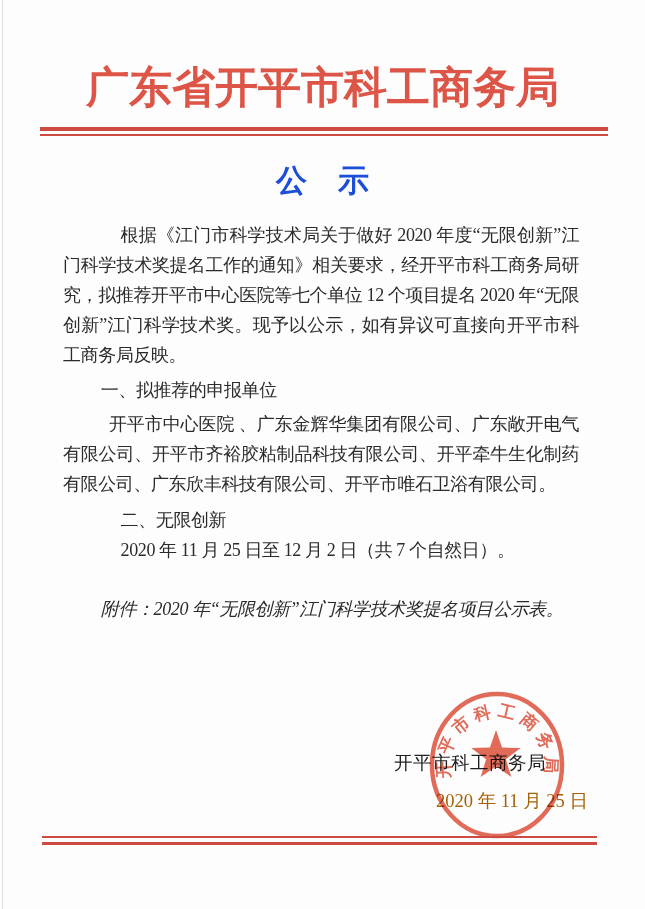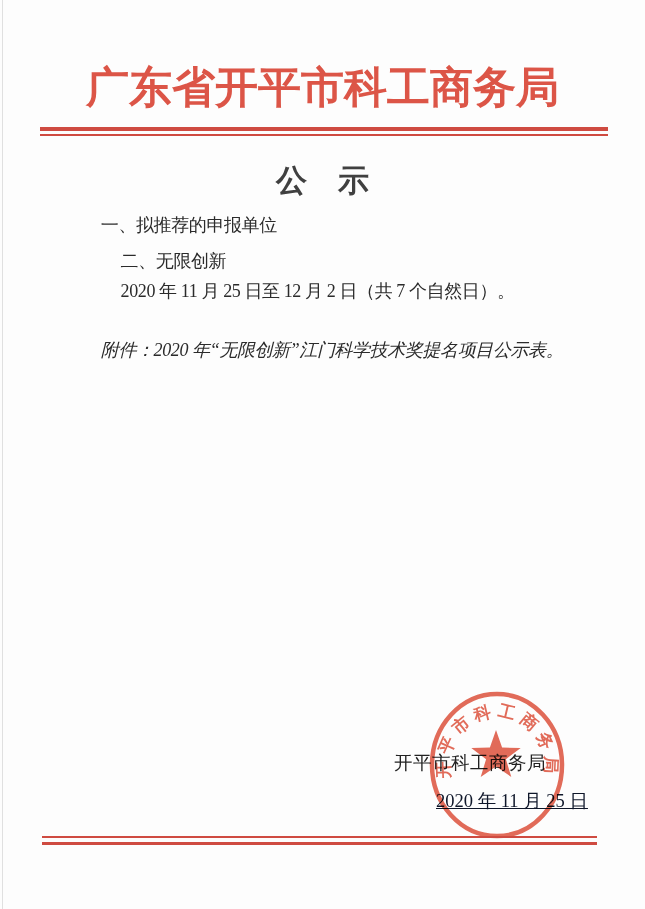--- a/index.html
+++ b/index.html
@@ -25,21 +25,21 @@
   }
   .header-rule{
     position:absolute;left:40px;top:127px;width:568px;height:3px;
     border-top:4px solid #cf4b41;
     border-bottom:2px solid #cf4b41;
   }
   .doc-title{
     position:absolute;left:0;top:161px;width:645px;margin:0;
     text-align:center;
     font-size:31px;line-height:40px;font-weight:bold;
-    color:#404040;
+    color:#1d4ed8;
     font-family:"Liberation Sans", sans-serif;
   }
   .doc-body{
     position:absolute;left:63px;top:205px;width:516px;
     font-size:18px;line-height:30px;
     letter-spacing:-0.4px;
     text-align:justify;
   }
   .doc-body p{margin:0;}
   .indent-2{text-indent:2.1em;}
@@ -50,21 +50,21 @@
   .para-b1{margin-top:4px !important;}
   .para-h2{margin-top:6px !important;}
   .attachment{margin-top:29px !important;font-style:italic;}
   .signature{
     position:absolute;left:394px;top:751px;
     font-size:18.5px;line-height:24px;color:#222;
     letter-spacing:0.5px;
   }
   .sign-date{
     position:absolute;left:436px;top:789px;
-    font-size:18.5px;line-height:24px;color:#0f172a;text-decoration:underline;
+    font-size:18.5px;line-height:24px;color:#a16207;
   }
   .seal{
     position:absolute;left:410px;top:680px;width:170px;height:170px;
     mix-blend-mode:multiply;
   }
   .footer-rule{
     position:absolute;left:42px;top:836px;width:555px;height:4px;
     border-top:2px solid #cf4b41;
     border-bottom:3px solid #cf4b41;
   }
@@ -76,23 +76,25 @@
 
   <div class="scan-edge"></div>
 
   <h1 class="letterhead">广东省开平市科工商务局</h1>
 
   <div class="header-rule"></div>
 
   <h2 class="doc-title">公　示</h2>
 
   <div class="doc-body">
+    <p class="indent-3 para-intro">根据《江门市科学技术局关于做好 2020 年度“无限创新”江门科学技术奖提名工作的通知》相关要求，经开平市科工商务局研究，拟推荐开平市中心医院等七个单位 12 个项目提名 2020 年“无限创新”江门科学技术奖。现予以公示，如有异议可直接向开平市科工商务局反映。</p>
 
     <p class="indent-2 para-h1">一、拟推荐的申报单位</p>
 
+    <p class="indent-25 para-b1">开平市中心医院 、广东金辉华集团有限公司、广东敞开电气有限公司、开平市齐裕胶粘制品科技有限公司、开平牵牛生化制药有限公司、广东欣丰科技有限公司、开平市唯石卫浴有限公司。</p>
 
     <p class="indent-3 para-h2">二、无限创新</p>
 
     <p class="indent-3">2020 年 11 月 25 日至 12 月 2 日（共 7 个自然日）。</p>
 
 
 
     <p class="indent-2 attachment">附件：2020 年“无限创新”江门科学技术奖提名项目公示表。</p>
   </div>
 

